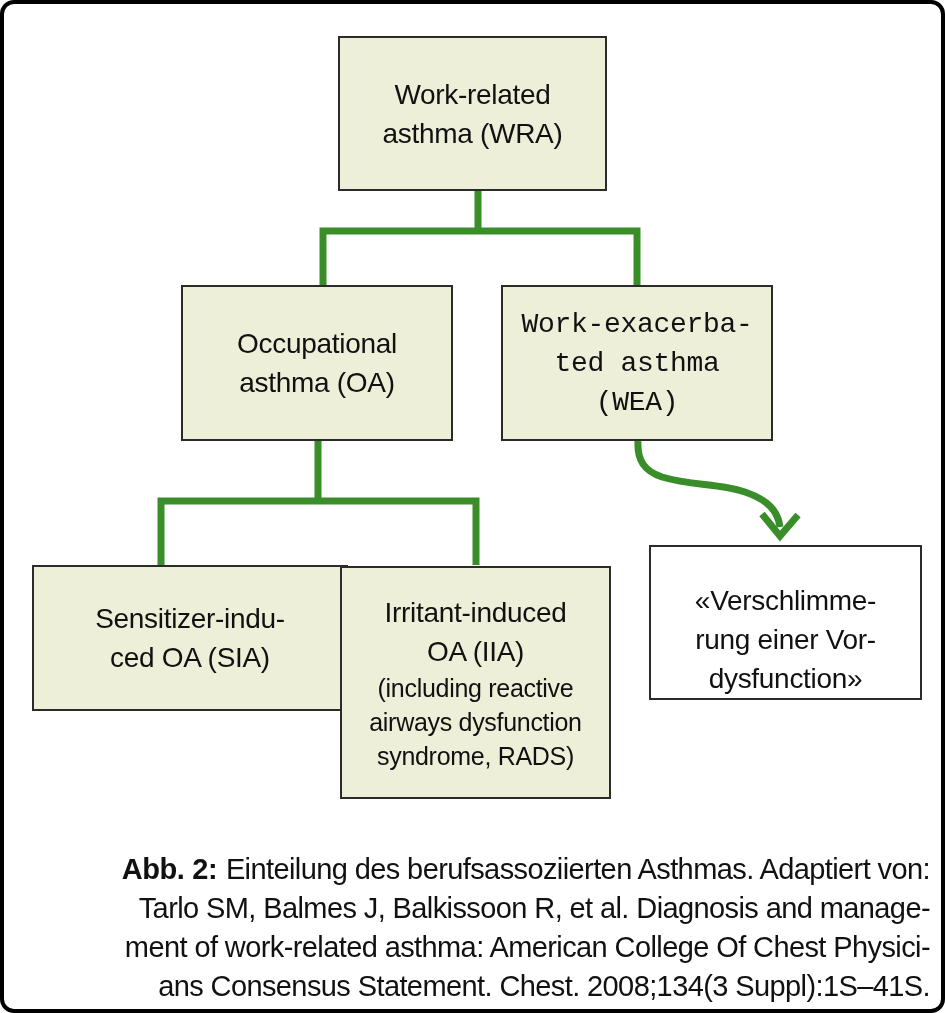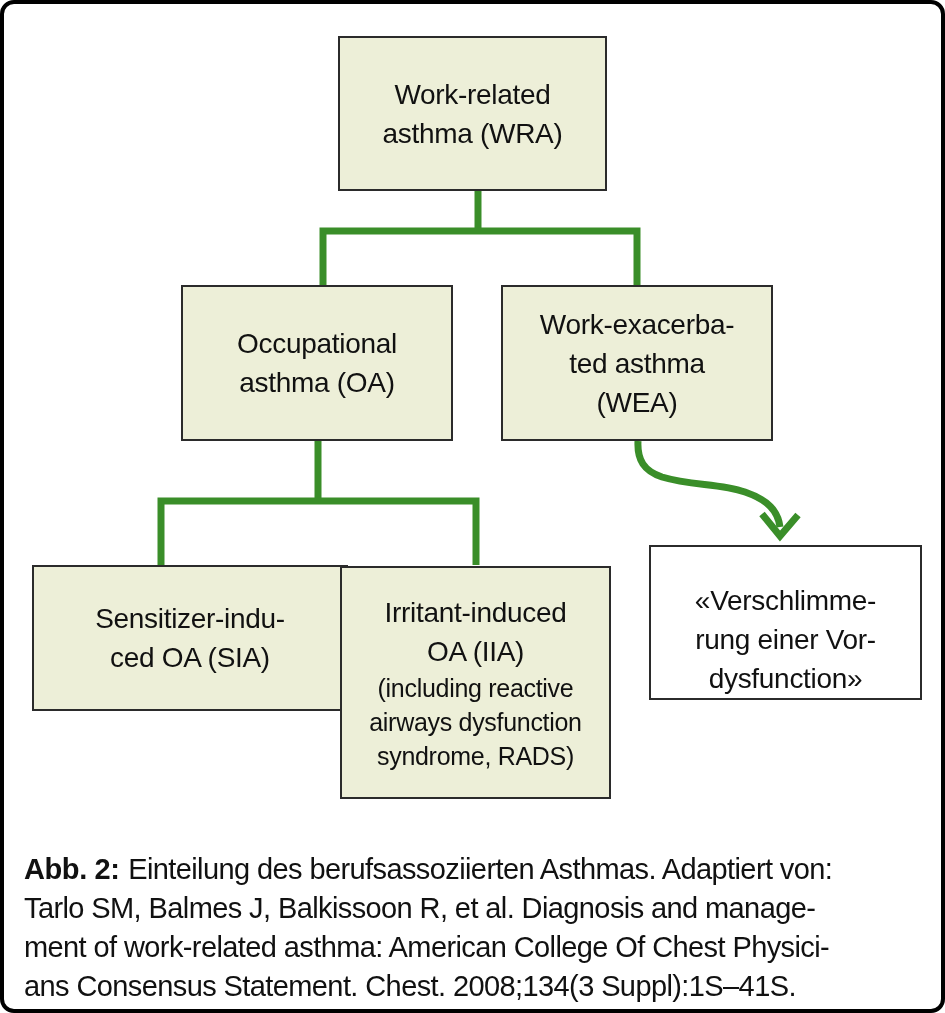--- a/index.html
+++ b/index.html
@@ -29,21 +29,21 @@
   }
   .node.quote{background:#ffffff;justify-content:flex-end;}
   .nline{display:block;white-space:nowrap;}
   .nline.sub{font-size:25px;line-height:34px;}
   .caption{
     position:absolute;left:20px;top:846px;width:906px;
     font-size:29px;line-height:39px;
     letter-spacing:-0.6px;
     color:#111;
   }
-  .cap-line{white-space:nowrap;}
+  .cap-line{white-space:nowrap;text-align:right;}
   .cap-label{font-weight:bold;margin-right:0.30em;letter-spacing:-0.4px;}
 </style>
 </head>
 <body>
 
 <div class="frame">
   <div class="stage">
 
     <svg class="connectors" width="937" height="1005" viewBox="0 0 937 1005">
 
@@ -58,21 +58,21 @@
     <div class="node" style="left:334px;top:32px;width:269px;height:155px;">
       <span class="nline">Work-related</span>
       <span class="nline">asthma (WRA)</span>
     </div>
 
     <div class="node" style="left:177px;top:281px;width:272px;height:156px;">
       <span class="nline">Occupational</span>
       <span class="nline">asthma (OA)</span>
     </div>
 
-    <div class="node" style="left:497px;top:281px;width:272px;height:156px;">
+    <div class="node" style="left:497px;top:281px;width:272px;height:156px;font-family:Liberation Mono, monospace;">
       <span class="nline">Work-exacerba-</span>
       <span class="nline">ted asthma</span>
       <span class="nline">(WEA)</span>
     </div>
 
     <div class="node" style="left:28px;top:561px;width:316px;height:146px;">
       <span class="nline">Sensitizer-indu-</span>
       <span class="nline">ced OA (SIA)</span>
     </div>
 

